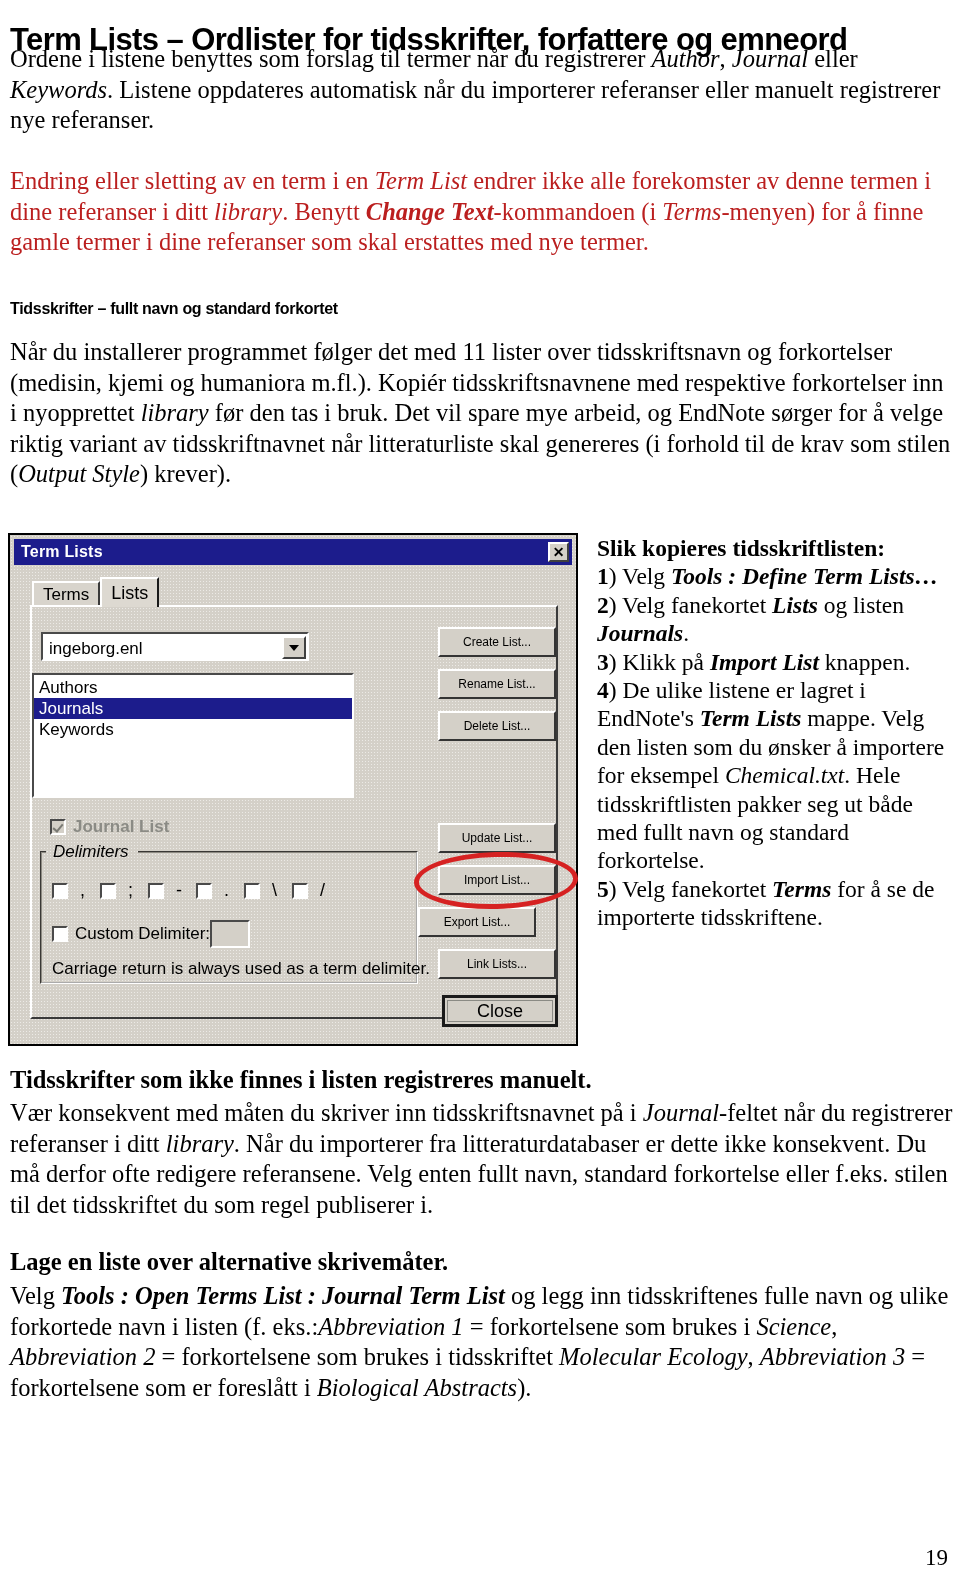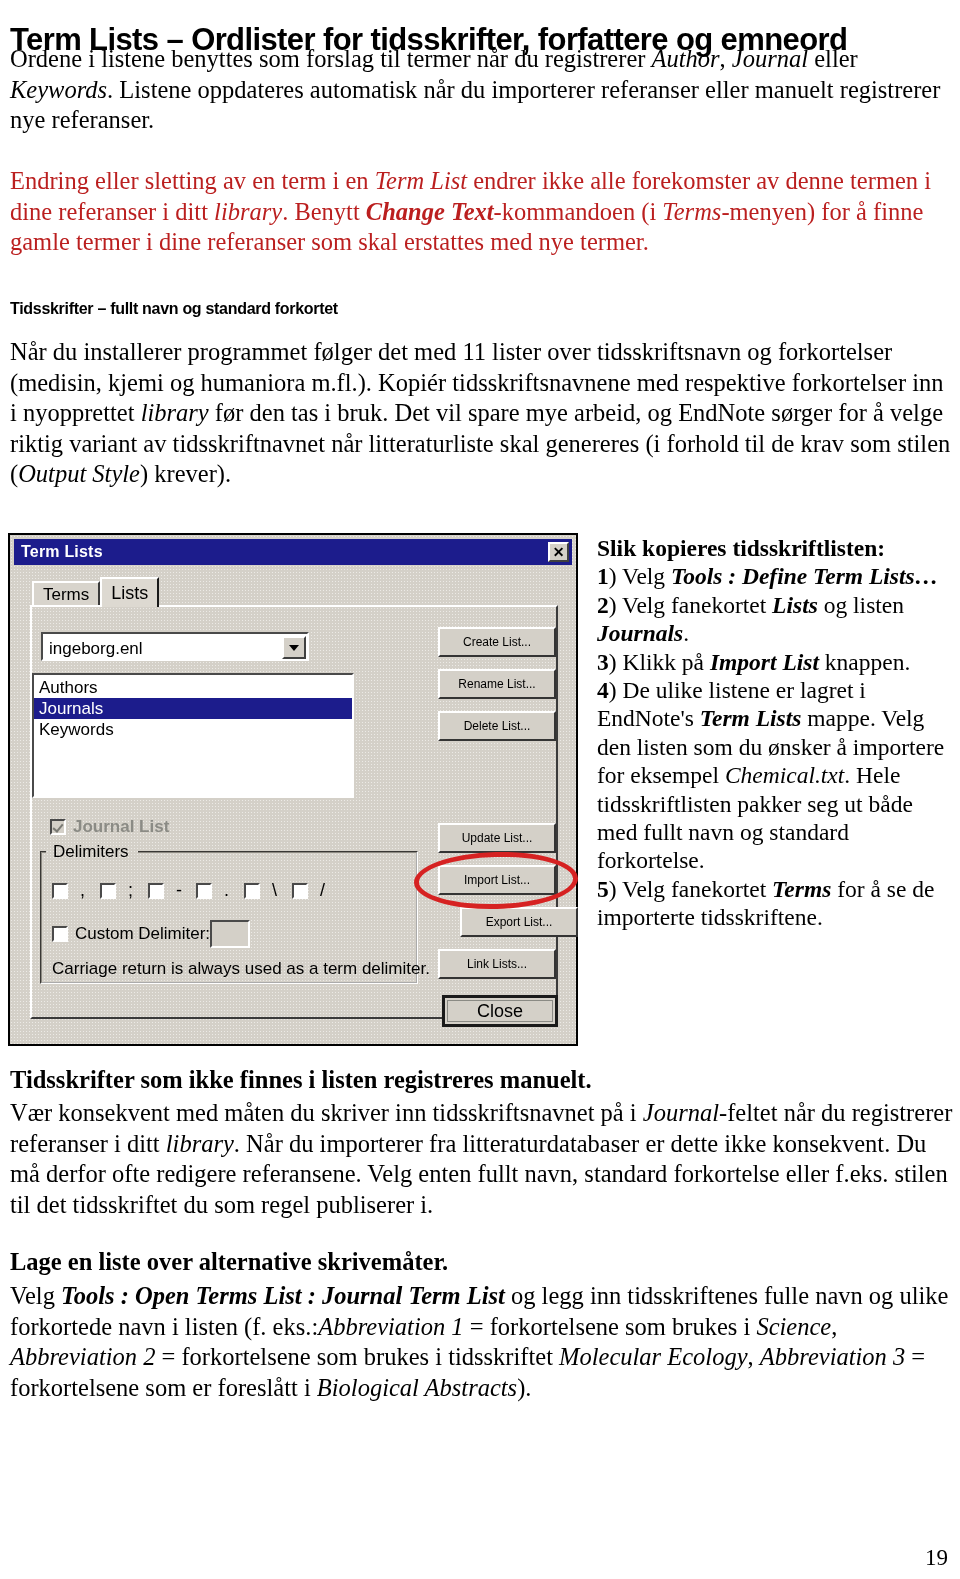--- a/index.html
+++ b/index.html
@@ -317,20 +317,21 @@
     border-color: #8d8a82 #ffffff #ffffff #8d8a82;
     box-sizing: border-box;
   }
   .group-legend {
     position: absolute;
     left: 38px; top: 307px;
     font-size: 17px;
     background: transparent;
     padding: 0 5px;
     color: #000;
+    font-style: italic;
   }
   .group-legend-mask {
     position: absolute;
     left: 36px; top: 312px;
     width: 92px; height: 6px;
     background: #d4d0c8;
     background-image:
       radial-gradient(rgba(255,255,255,.55) 0.6px, transparent 0.7px),
       radial-gradient(rgba(120,115,105,.35) 0.6px, transparent 0.7px);
     background-size: 3px 3px, 4px 4px;
@@ -383,21 +384,21 @@
     display: flex; align-items: center; justify-content: center;
     font-size: 12px; color: #000;
     font-family: "Liberation Sans", sans-serif;
     white-space: nowrap;
   }
   .btn-create { left: 428px; top: 92px; }
   .btn-rename { left: 428px; top: 134px; }
   .btn-delete { left: 428px; top: 176px; }
   .btn-update { left: 428px; top: 288px; }
   .btn-import { left: 428px; top: 330px; }
-  .btn-export { left: 450px; top: 372px; }
+  .btn-export { left: 408px; top: 372px; }
   .btn-link   { left: 428px; top: 414px; }
   .btn-close  {
     left: 432px; top: 460px;
     width: 116px; height: 32px;
     border: 3px solid #1a1a1a;
     box-shadow: inset 0 0 0 2px #d4d0c8, inset 0 0 0 3px #8a8a84;
     font-size: 18px;
   }
 
   .red-ellipse {

